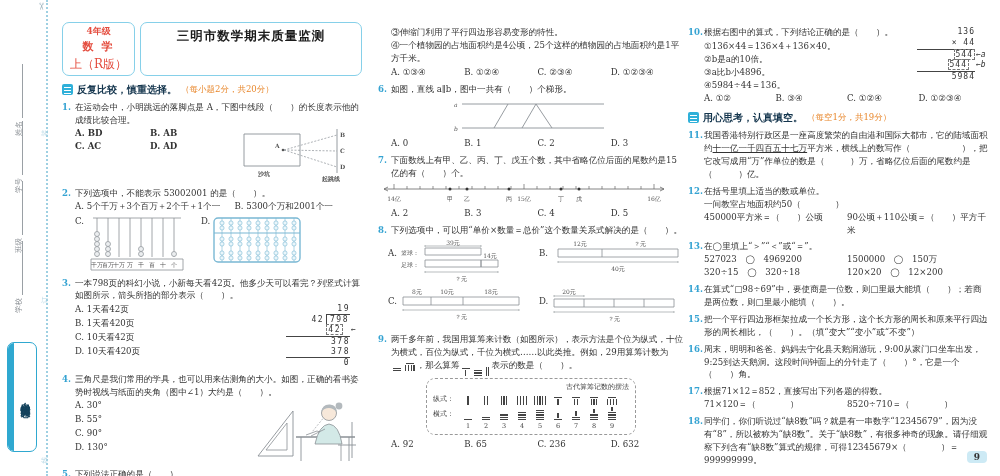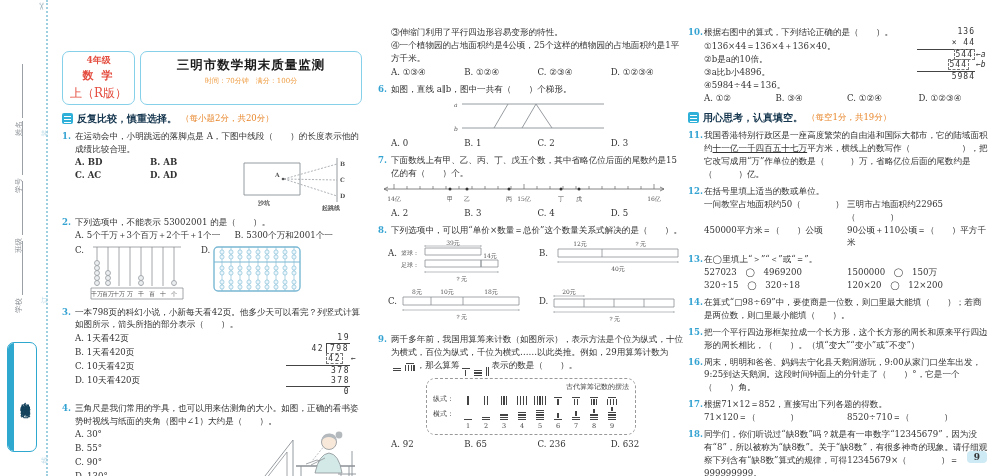--- a/index.html
+++ b/index.html
@@ -16,21 +16,21 @@
           border-radius:7px;background:#fff;display:flex;overflow:hidden;}
   .sb-strip{width:6px;background:#2fa8d0;}
   .sb-txt{writing-mode:vertical-rl;text-orientation:upright;font-size:10px;font-weight:bold;
           color:#14425c;margin:auto;letter-spacing:1px;}
   
   .col{position:absolute;top:22px;font-size:8.6px;color:#333;line-height:1.5;}
   #col1{left:62px;width:300px;}
   #col2{left:378px;width:306px;top:26px;}
   #col3{left:688px;width:302px;top:26px;}
   
-  .hdr{display:flex;gap:5px;margin-bottom:6px;margin-top:29px;}
+  .hdr{display:flex;gap:5px;margin-bottom:6px;}
   .gbox{border:1.5px solid #86d0e9;border-radius:7px;padding:2px 7px;text-align:center;color:#e44d3f;}
   .g1{font-size:9px;font-weight:bold;}
   .g2{font-size:11px;font-weight:bold;letter-spacing:2px;}
   .g3{font-size:12px;}
   .tbox{flex:1;border:1.5px solid #86d0e9;border-radius:7px;text-align:center;padding:4px 0 2px;}
   .t1{font-size:12.5px;font-weight:bold;color:#1a1a1a;letter-spacing:1px;}
   .t2{font-size:7px;color:#ef9d43;margin-top:1px;}
   
   .sec{display:flex;align-items:center;gap:4px;margin:5px 0 4px;font-weight:bold;color:#15364e;font-size:10px;}
   .sec .pts{color:#e8872c;font-weight:normal;font-size:8.5px;}
@@ -132,21 +132,20 @@
   <div class="col" id="col1">
 
     <div class="hdr">
       <div class="gbox">
         <div class="g1">4年级</div>
         <div class="g2">数 学</div>
         <div class="g3">上（R版）</div>
       </div>
       <div class="tbox">
         <div class="t1">三明市数学期末质量监测</div>
-        <div class="t2">时间：70分钟　满分：100分</div>
       </div>
     </div>
 
     <div class="sec">
       <span class="sec-icon"></span>
       <span>反复比较，慎重选择。</span>
       <span class="pts">（每小题2分，共20分）</span>
     </div>
 
     <div class="q">
@@ -735,21 +734,20 @@
     </div>
 
     <div class="q">
       <div class="qt"><span class="qn">11.</span><span>我国香港特别行政区是一座高度繁荣的自由港和国际大都市，它的陆域面积约</span><span class="u">十一亿一千四百五十七万</span><span>平方米，横线上的数写作（　　　　　　），把它改写成用“万”作单位的数是（　　　）万，省略亿位后面的尾数约是（　　　）亿。</span></div>
     </div>
 
     <div class="q">
       <div class="qt"><span class="qn">12.</span><span>在括号里填上适当的数或单位。</span></div>
       <div class="two" style="padding-left:16px;">
           <span>一间教室占地面积约50（　　　　）</span>
-          <span>三明市占地面积约22965（　　　　）</span>
         </div>
       <div class="two" style="padding-left:16px;">
           <span>450000平方米＝（　　）公顷</span>
           <span>90公顷＋110公顷＝（　　）平方千米</span>
         </div>
     </div>
 
     <div class="q">
       <div class="qt"><span class="qn">13.</span><span>在◯里填上“＞”“＜”或“＝”。</span></div>
       <div class="two" style="padding-left:16px;">

